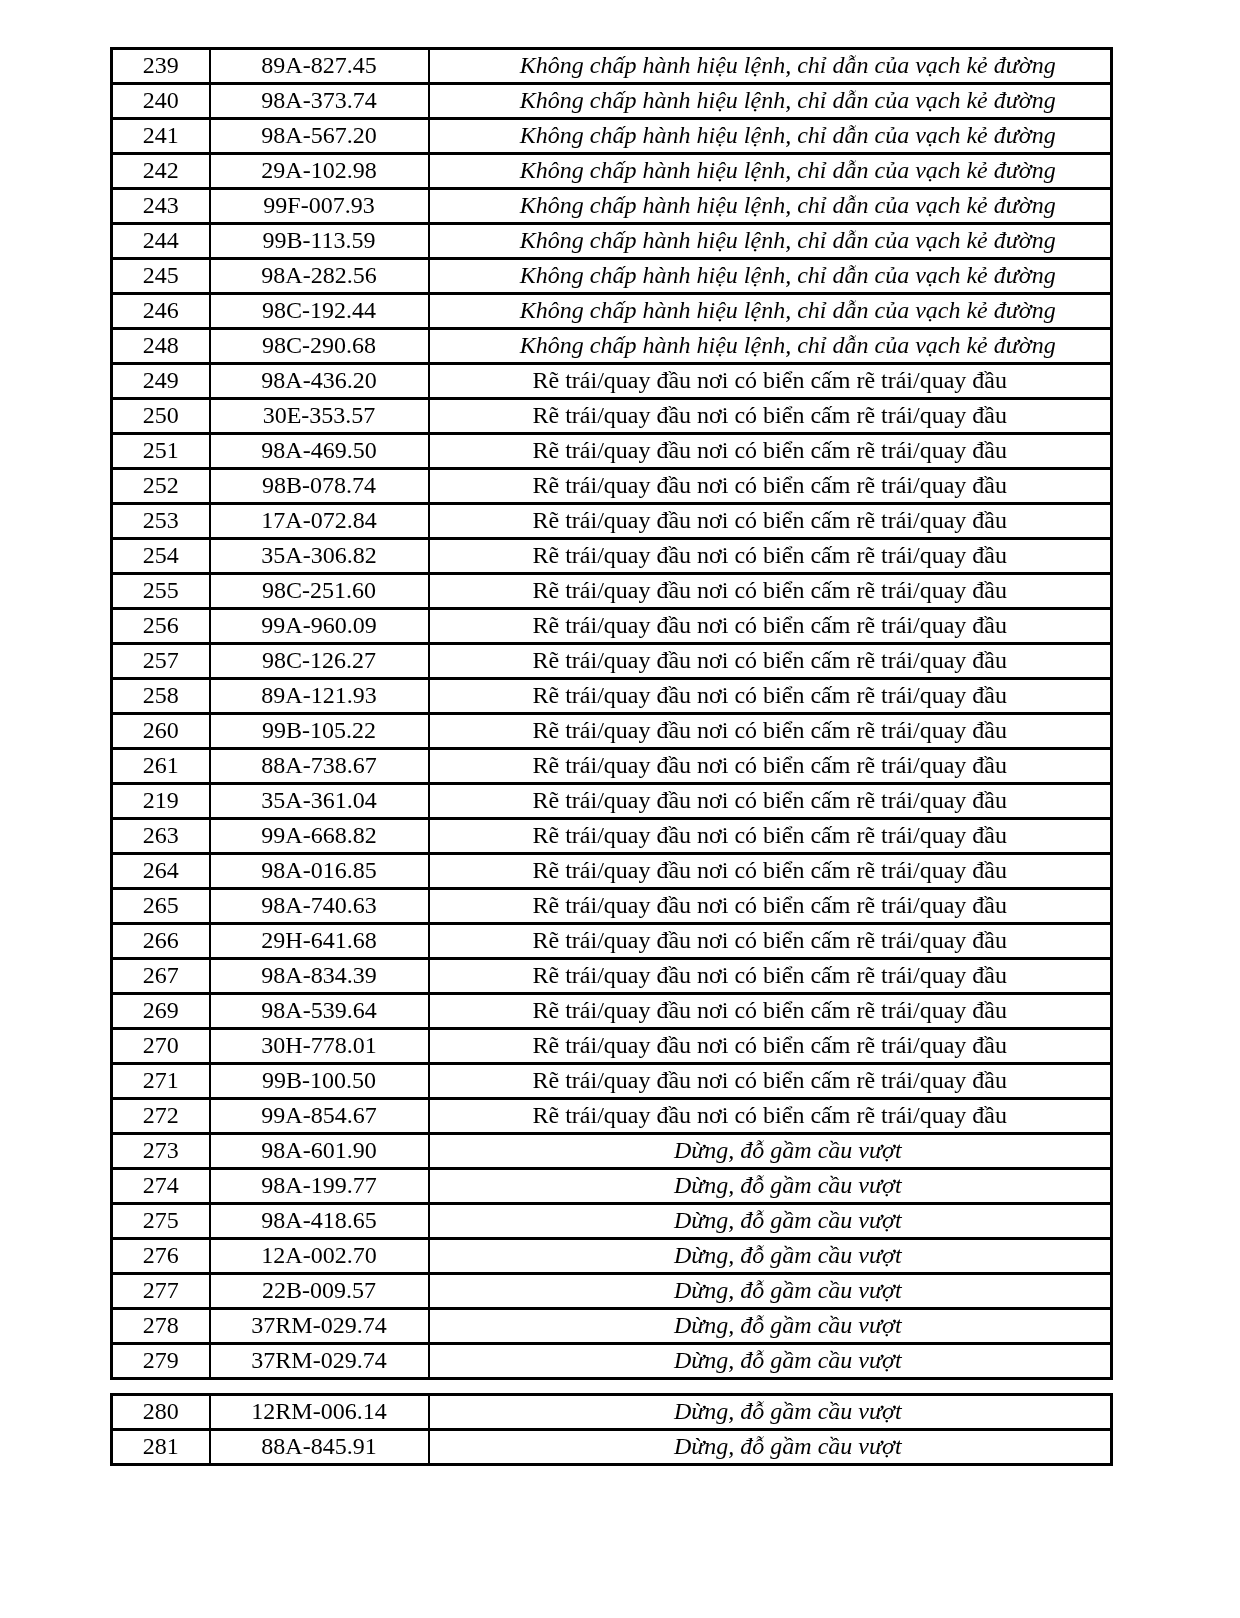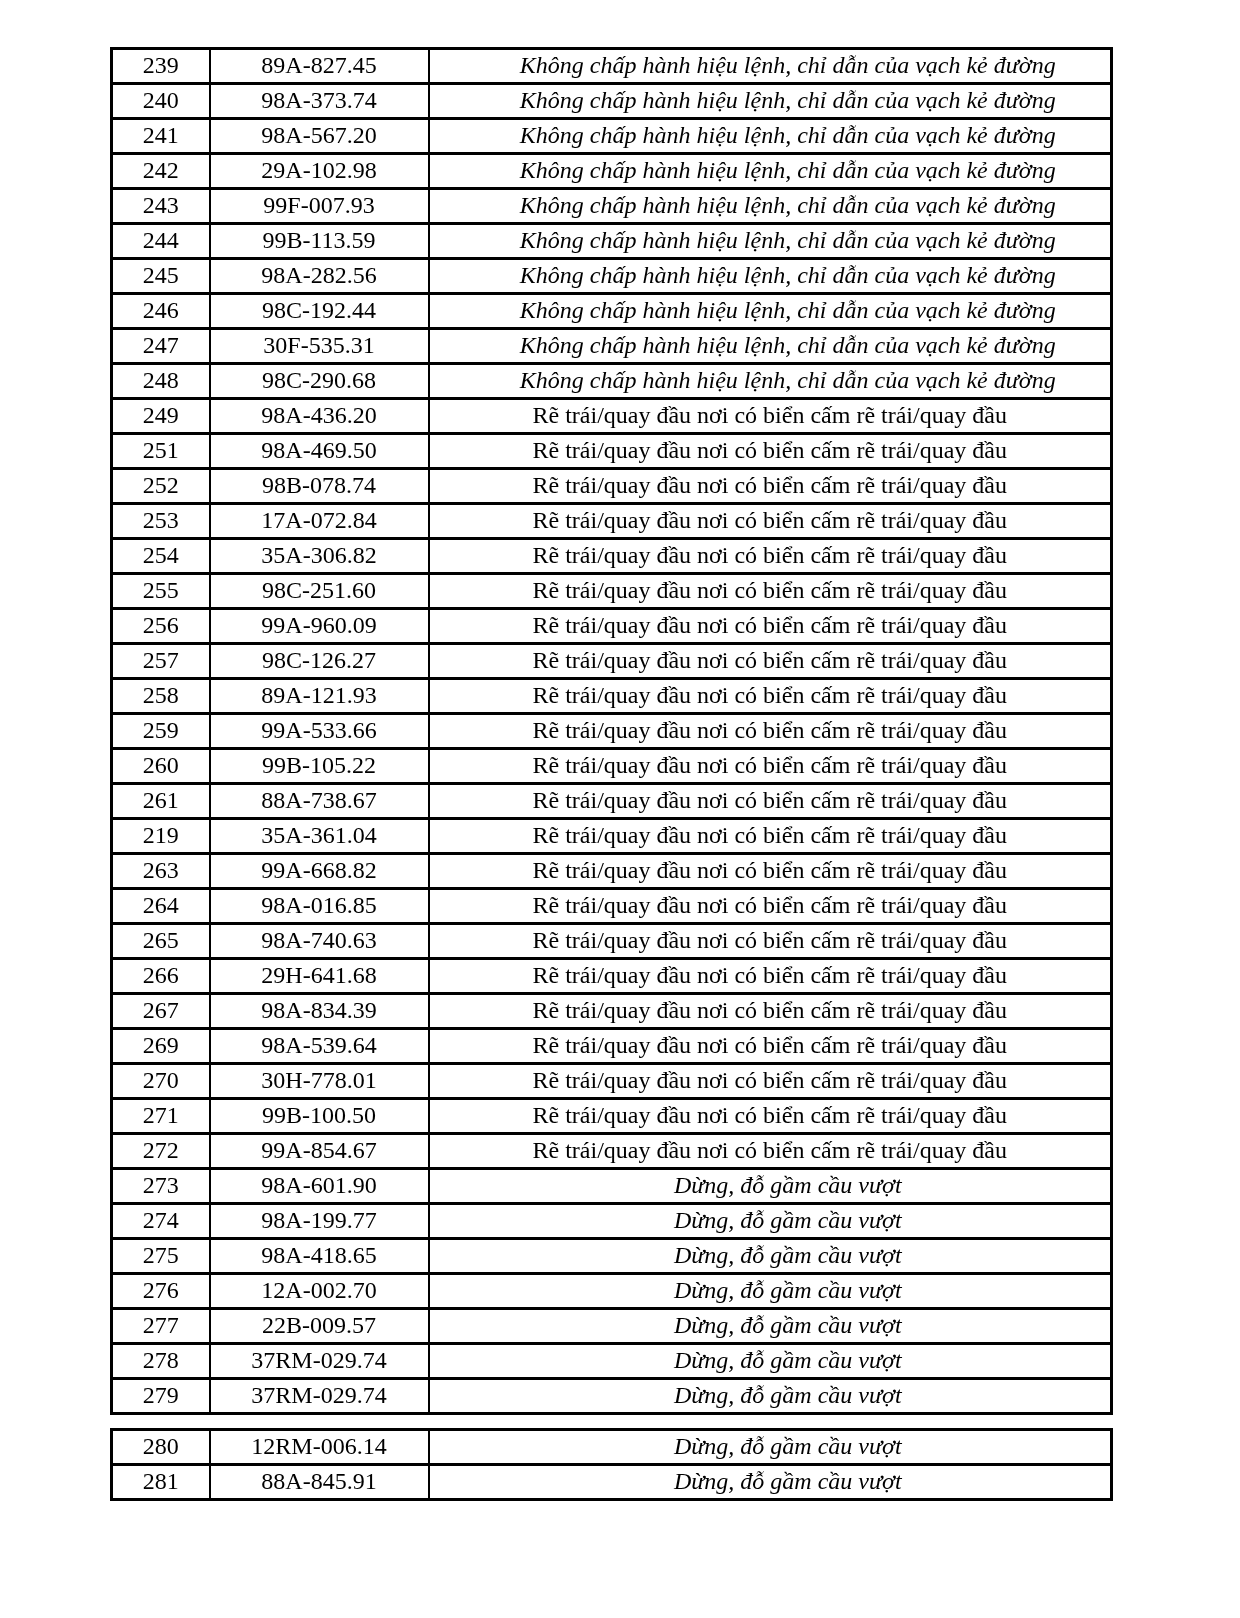--- a/index.html
+++ b/index.html
@@ -96,38 +96,38 @@
     <td class="c-plate">98A-282.56</td>
     <td class="c-violation italic">Không chấp hành hiệu lệnh, chỉ dẫn của vạch kẻ đường</td>
   </tr>
 
   <tr>
     <td class="c-no">246</td>
     <td class="c-plate">98C-192.44</td>
     <td class="c-violation italic">Không chấp hành hiệu lệnh, chỉ dẫn của vạch kẻ đường</td>
   </tr>
 
-  <tr>
-    <td class="c-no">247</td>
-    <td class="c-plate">30F-535.31</td>
-    <td class="c-violation italic">Không chấp hành hiệu lệnh, chỉ dẫn của vạch kẻ đường</td>
-  </tr>
 
   <tr>
     <td class="c-no">248</td>
     <td class="c-plate">98C-290.68</td>
     <td class="c-violation italic">Không chấp hành hiệu lệnh, chỉ dẫn của vạch kẻ đường</td>
   </tr>
 
   <tr>
     <td class="c-no">249</td>
     <td class="c-plate">98A-436.20</td>
     <td class="c-violation">Rẽ trái/quay đầu nơi có biển cấm rẽ trái/quay đầu</td>
   </tr>
 
+  <tr>
+    <td class="c-no">250</td>
+    <td class="c-plate">30E-353.57</td>
+    <td class="c-violation">Rẽ trái/quay đầu nơi có biển cấm rẽ trái/quay đầu</td>
+  </tr>
 
   <tr>
     <td class="c-no">251</td>
     <td class="c-plate">98A-469.50</td>
     <td class="c-violation">Rẽ trái/quay đầu nơi có biển cấm rẽ trái/quay đầu</td>
   </tr>
 
   <tr>
     <td class="c-no">252</td>
     <td class="c-plate">98B-078.74</td>
@@ -163,25 +163,20 @@
     <td class="c-plate">98C-126.27</td>
     <td class="c-violation">Rẽ trái/quay đầu nơi có biển cấm rẽ trái/quay đầu</td>
   </tr>
 
   <tr>
     <td class="c-no">258</td>
     <td class="c-plate">89A-121.93</td>
     <td class="c-violation">Rẽ trái/quay đầu nơi có biển cấm rẽ trái/quay đầu</td>
   </tr>
 
-  <tr>
-    <td class="c-no">259</td>
-    <td class="c-plate">99A-533.66</td>
-    <td class="c-violation">Rẽ trái/quay đầu nơi có biển cấm rẽ trái/quay đầu</td>
-  </tr>
 
   <tr>
     <td class="c-no">260</td>
     <td class="c-plate">99B-105.22</td>
     <td class="c-violation">Rẽ trái/quay đầu nơi có biển cấm rẽ trái/quay đầu</td>
   </tr>
 
   <tr>
     <td class="c-no">261</td>
     <td class="c-plate">88A-738.67</td>

